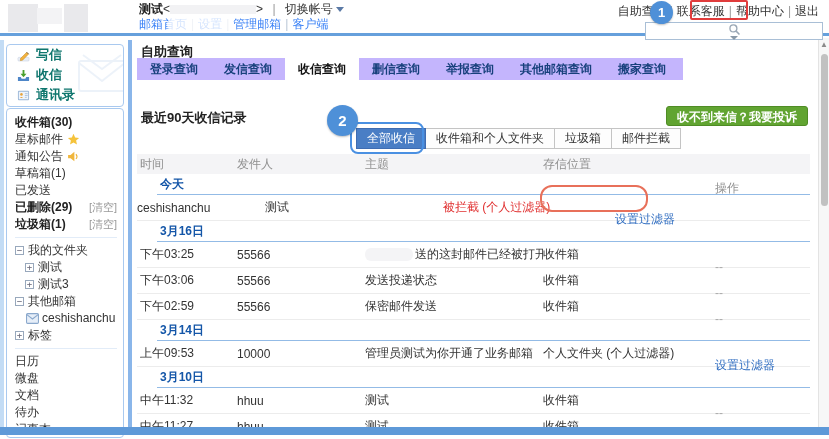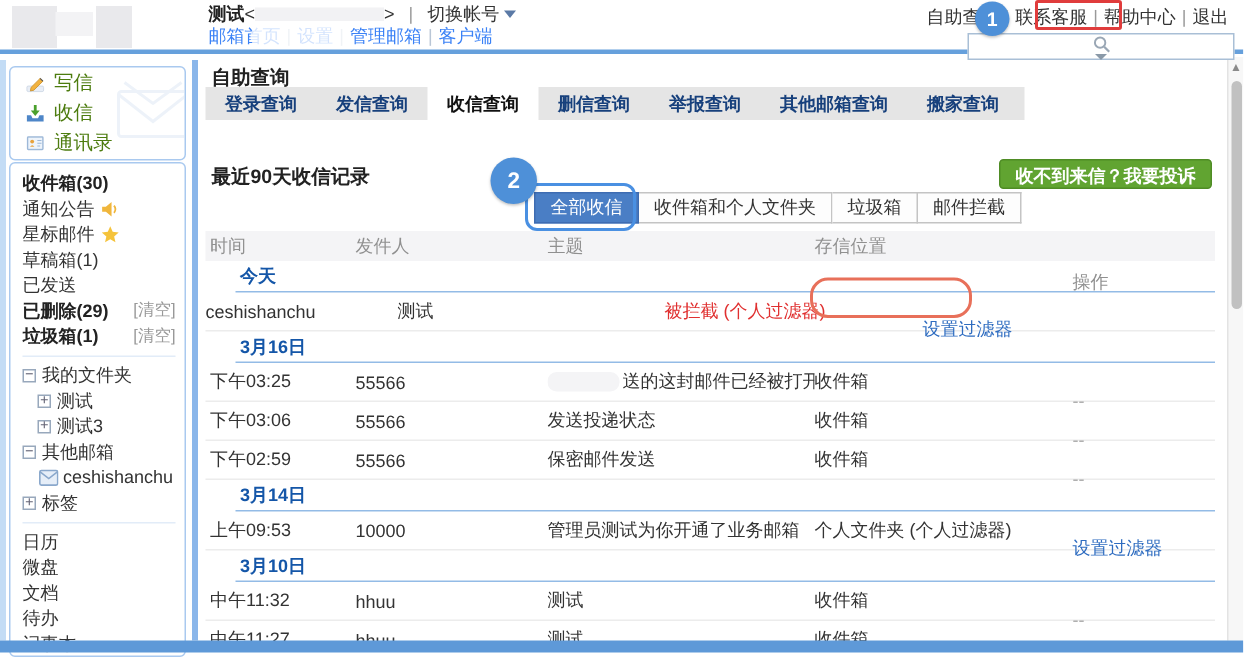--- a/index.html
+++ b/index.html
@@ -30,35 +30,35 @@
   .icn { display:inline-flex; width:14px; height:14px; align-items:center; justify-content:center; vertical-align:middle; }
   .icn svg { width:13px; height:13px; }
 
   
   .sidebar { position:absolute; left:0; top:36px; width:134px; height:403px; background:#fff; }
   .sb-left-strip { position:absolute; left:0; top:4px; width:4px; height:387px; background:#c3dcf5; }
   .sb-right-border { position:absolute; left:128px; top:4px; width:4px; height:387px; background:#8ab6ea; }
   .compose-box { position:absolute; left:6px; top:8px; width:118px; height:63px; border:1px solid #a9c9ef; border-radius:4px; background:#fff; overflow:hidden; }
   .compose-wm { position:absolute; right:-8px; top:2px; opacity:.45; }
   .compose-item { position:relative; height:20px; line-height:20px; padding-left:9px; display:flex; align-items:center; gap:6px; cursor:pointer; }
-  .compose-item .lbl { font-weight:normal; font-size:13px; color:#4d7c0f; }
+  .compose-item .lbl { font-weight:bold; font-size:13px; color:#0f766e; }
   .folders-box { position:absolute; left:6px; top:72px; width:118px; height:330px; border:1px solid #a9c9ef; border-radius:4px; background:#fff; overflow:hidden; padding:5px 6px 0 8px; }
   .f-row { height:17px; line-height:17px; font-size:12px; color:#333; display:flex; align-items:center; white-space:nowrap; cursor:pointer; }
   .f-row .lbl { overflow:hidden; text-overflow:ellipsis; }
   .f-row.bold .lbl { font-weight:bold; color:#222; }
   .f-row .trail { margin-left:3px; }
   .f-row .act { margin-left:auto; color:#999; font-size:11px; }
   .f-div { height:1px; background:#e2ecf8; margin:4px 0; }
   .toggle { display:inline-flex; width:9px; height:9px; border:1px solid #98a8bc; background:#fff; color:#667; font-size:9px; line-height:7px; align-items:center; justify-content:center; margin-right:4px; flex:0 0 auto; font-family:"DejaVu Sans Mono",monospace; }
   .ind1 { padding-left:10px; }
 
   
   .main { position:absolute; left:137px; top:36px; width:681px; height:403px; background:#fff; }
   .page-title { position:absolute; left:4px; top:7px; font-size:13px; font-weight:bold; color:#222; }
-  .tabbar { position:absolute; left:0; top:22px; width:546px; height:22px; background:#e5e5e5; display:flex; }
+  .tabbar { position:absolute; left:0; top:22px; width:546px; height:22px; background:#c4b5fd; display:flex; }
   .tab { padding:0 13px; line-height:22px; font-size:12px; font-weight:bold; color:#17407c; cursor:pointer; white-space:nowrap; }
   .tab.active { background:#fff; color:#111; }
   .section-title { position:absolute; left:4px; top:73px; font-size:13px; font-weight:bold; color:#222; }
   .complain-btn { position:absolute; right:10px; top:70px; height:20px; line-height:20px; background:#61a431; border:1px solid #4f8c25; border-radius:3px; color:#fff; font-size:12px; font-weight:bold; padding:0 10px; cursor:pointer; }
   .filters { position:absolute; left:219px; top:92px; height:21px; display:flex; }
   .filter-btn { height:21px; line-height:19px; padding:0 10px; font-size:12px; background:#fdfdfd; border:1px solid #c4c4c4; border-left:none; color:#333; cursor:pointer; white-space:nowrap; }
   .filter-btn:first-child { border-left:1px solid #c4c4c4; }
   .filter-btn.active { background:#4a7ec5; border-color:#3e6cb2; color:#fff; }
 
   .table { position:absolute; left:0; top:118px; width:673px; }
@@ -173,33 +173,33 @@
           </div>
         </div>
     </div>
 
     <div class="folders-box">
       <div id="folder-list">
           <div class="f-row bold">
             <span class="lbl">收件箱(30)</span>
           </div>
           <div class="f-row">
+            <span class="lbl">星标邮件</span>
+            <span class="icn trail">
+              <svg viewBox="0 0 12 12">
+                <path d="M6 .8 L7.5 4.2 L11.2 4.6 L8.4 7 L9.2 10.6 L6 8.7 L2.8 10.6 L3.6 7 L.8 4.6 L4.5 4.2 Z" fill="#f5c33b"></path>
+              </svg>
+            </span>
+          </div>
+          <div class="f-row">
             <span class="lbl">通知公告</span>
             <span class="icn trail">
               <svg viewBox="0 0 12 12">
                 <path d="M1 4.5 h2.3 L6.8 1.6 v8.8 L3.3 7.5 H1 Z" fill="#f0b63c"></path>
                 <path d="M8.3 3.8 q1.8 2.2 0 4.4" stroke="#f0b63c" stroke-width="1.1" fill="none"></path>
-              </svg>
-            </span>
-          </div>
-          <div class="f-row">
-            <span class="lbl">星标邮件</span>
-            <span class="icn trail">
-              <svg viewBox="0 0 12 12">
-                <path d="M6 .8 L7.5 4.2 L11.2 4.6 L8.4 7 L9.2 10.6 L6 8.7 L2.8 10.6 L3.6 7 L.8 4.6 L4.5 4.2 Z" fill="#f5c33b"></path>
               </svg>
             </span>
           </div>
           <div class="f-row">
             <span class="lbl">草稿箱(1)</span>
           </div>
           <div class="f-row">
             <span class="lbl">已发送</span>
           </div>
           <div class="f-row bold">

